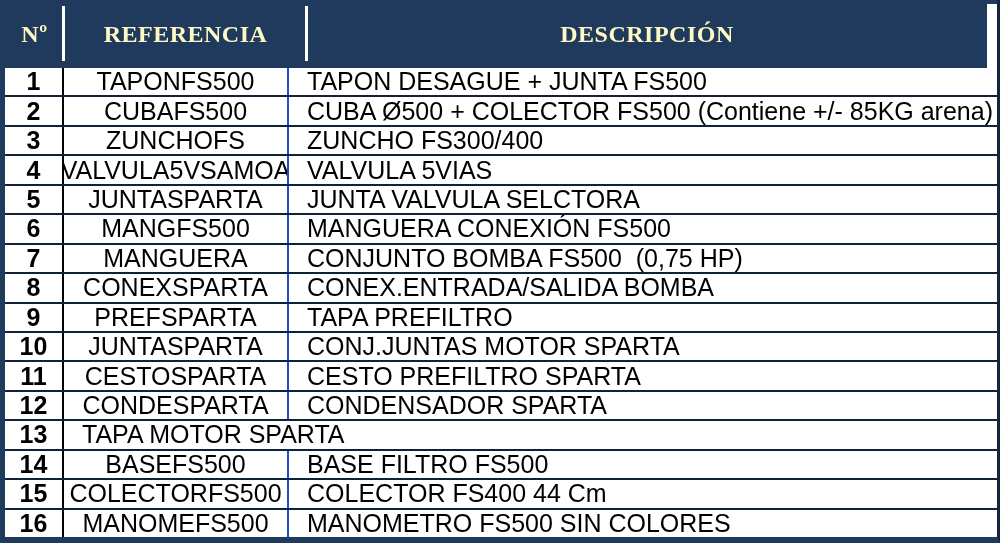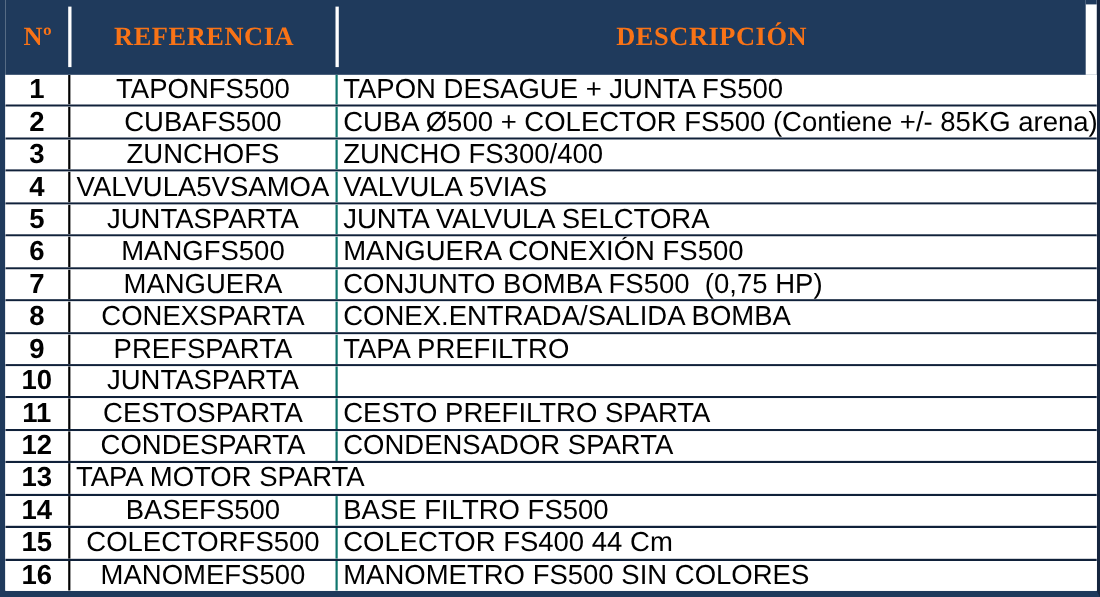--- a/index.html
+++ b/index.html
@@ -24,21 +24,21 @@
     border-bottom: 6px solid #1F3A5C;
   }
 
   
   .thead {
     height: 68px;
     flex: 0 0 68px;
     background: #1F3A5C;
     display: flex;
     position: relative;
-    color: #f97316;
+    color: #fef9c3;
     font-family: "Liberation Serif", serif;
     font-weight: bold;
     font-size: 24px;
   }
   .th {
     display: flex;
     align-items: center;
     justify-content: center;
     letter-spacing: 0.5px;
   }
@@ -87,28 +87,28 @@
     overflow: hidden;
     line-height: 1;
   }
   .td.c-num {
     width: 59px;
     justify-content: center;
     font-weight: bold;
     border-right: 2px solid #000000;
   }
   .td.c-ref {
-    width: 243px;
+    width: 225px;
     justify-content: center;
-    border-right: 2px solid #0f766e;
+    border-right: 2px solid #1d4ed8;
   }
   .td.c-desc {
     flex: 1;
     justify-content: flex-start;
-    padding-left: 5px;
+    padding-left: 18px;
     white-space: pre;
   }
 </style>
 </head>
 <body>
 
 <div class="page">
   <div class="tbl">
 
     <div class="thead">
@@ -171,20 +171,21 @@
 
   <div class="tr">
     <div class="td c-num">9</div>
     <div class="td c-ref">PREFSPARTA</div>
     <div class="td c-desc">TAPA PREFILTRO</div>
   </div>
 
   <div class="tr">
     <div class="td c-num">10</div>
     <div class="td c-ref">JUNTASPARTA</div>
+    <div class="td c-desc">CONJ.JUNTAS MOTOR SPARTA</div>
   </div>
 
   <div class="tr">
     <div class="td c-num">11</div>
     <div class="td c-ref">CESTOSPARTA</div>
     <div class="td c-desc">CESTO PREFILTRO SPARTA</div>
   </div>
 
   <div class="tr">
     <div class="td c-num">12</div>

